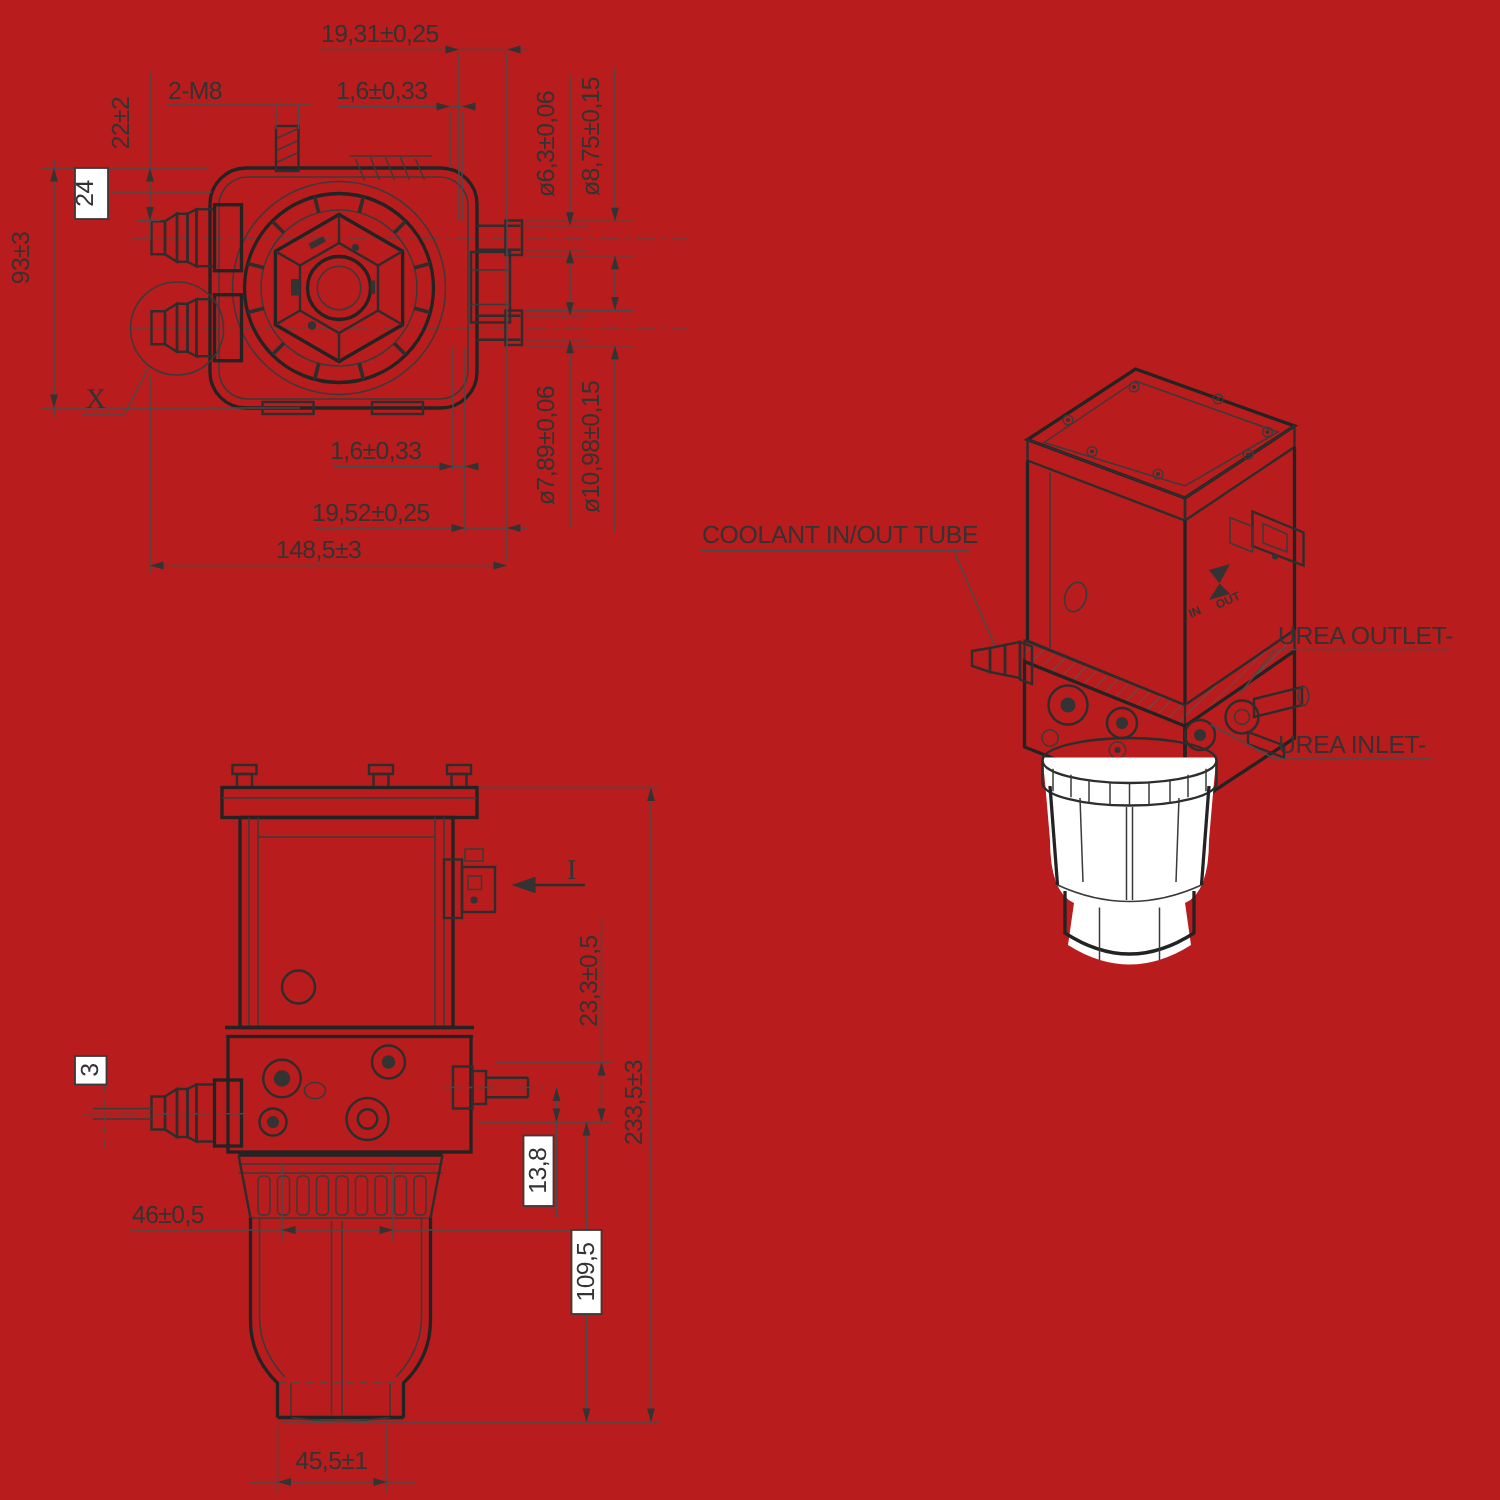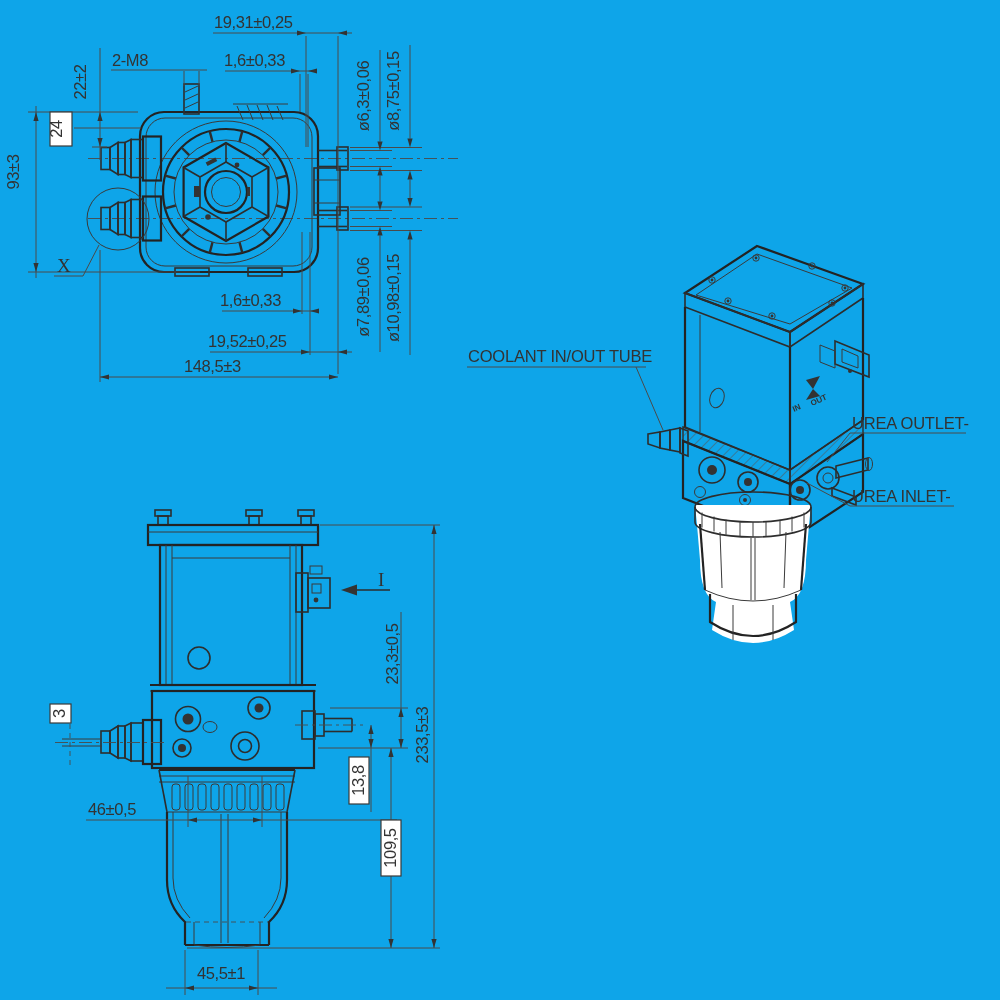--- a/index.html
+++ b/index.html
@@ -1,16 +1,16 @@
 <!DOCTYPE html>
 <html><head>
 <meta charset="utf-8">
 <style>
   html,body{margin:0;padding:0;background:#fff;}
-  .canvas{position:relative;width:1000px;height:1000px;background:#0ea5e9;overflow:hidden;}
+  .canvas{position:relative;width:1000px;height:1000px;background:#b91c1c;overflow:hidden;}
   svg{display:block;}
   text{font-family:"Liberation Sans",sans-serif;fill:#333;}
   .d{font-size:16.5px;letter-spacing:-0.4px;}
   .lbl{font-size:16.5px;letter-spacing:-0.2px;}
   .roman{font-family:"Liberation Serif",serif;font-size:19px;}
   .tiny{font-size:8px;font-weight:bold;}
   .mid{text-anchor:middle;}
   .s1{stroke:#3a3a3a;stroke-width:1;fill:none;}
   .s15{stroke:#2d2d2d;stroke-width:1.6;fill:none;}
   .s2{stroke:#232323;stroke-width:2.2;fill:none;}

